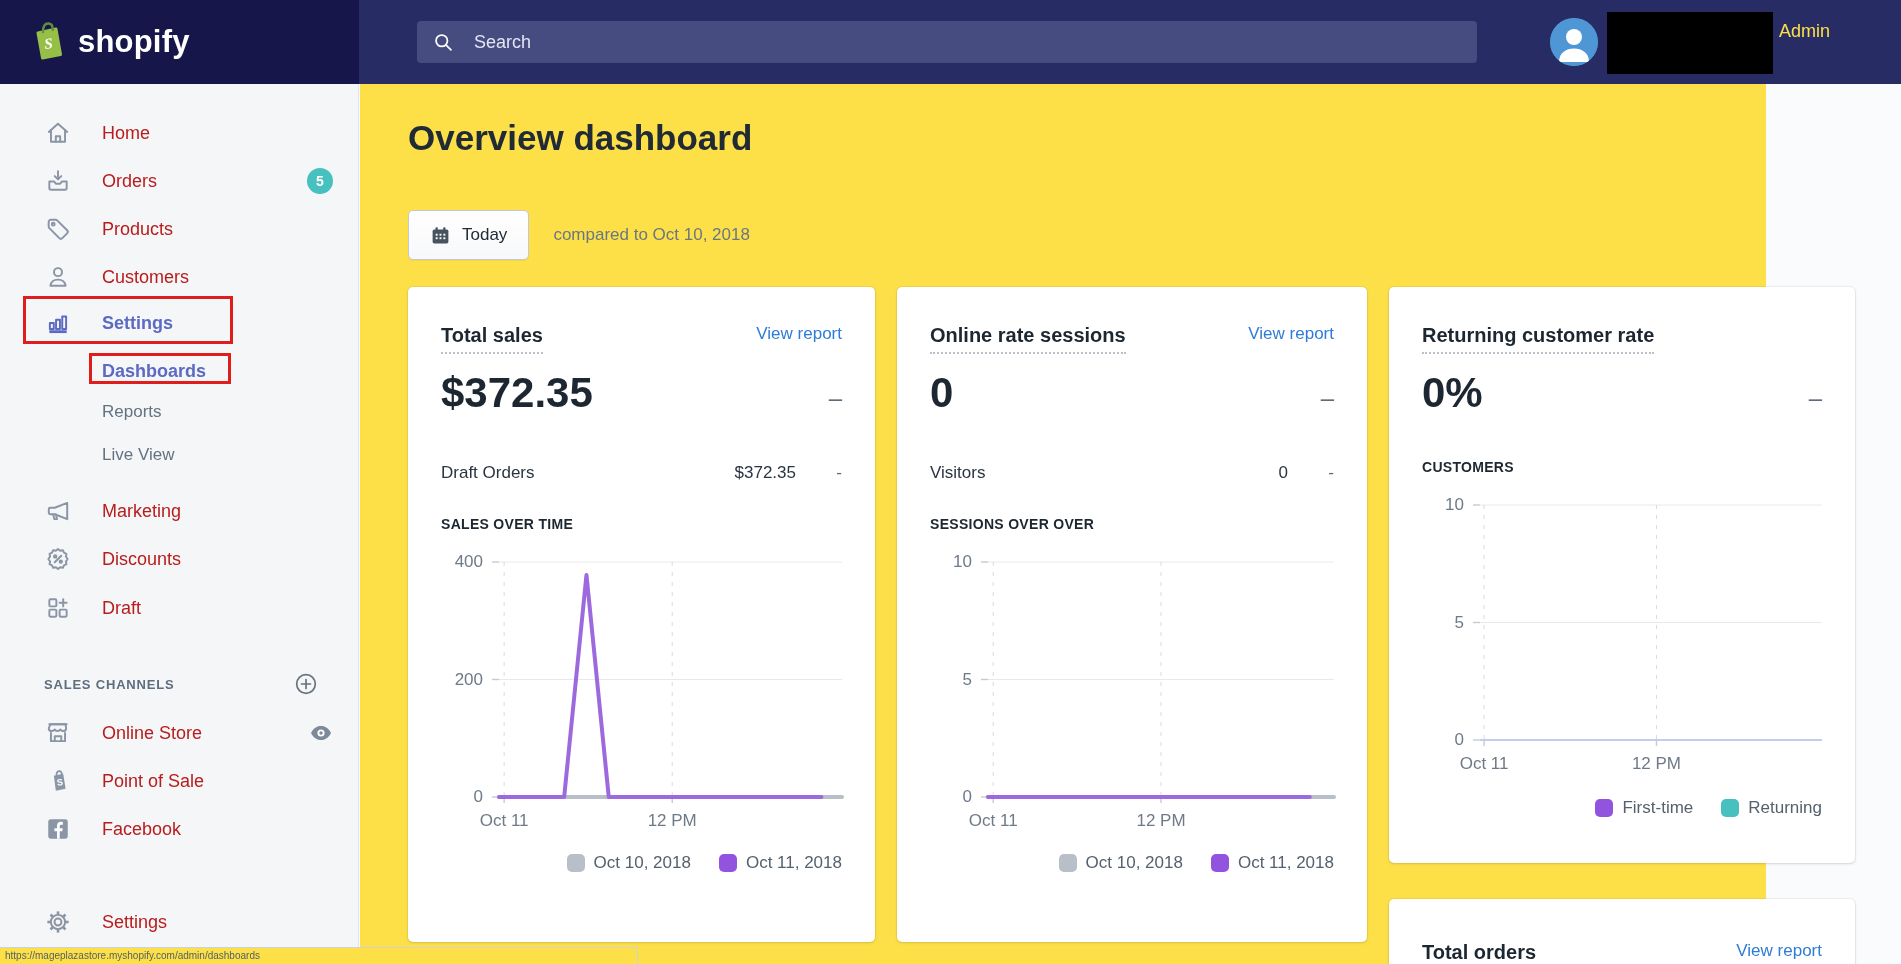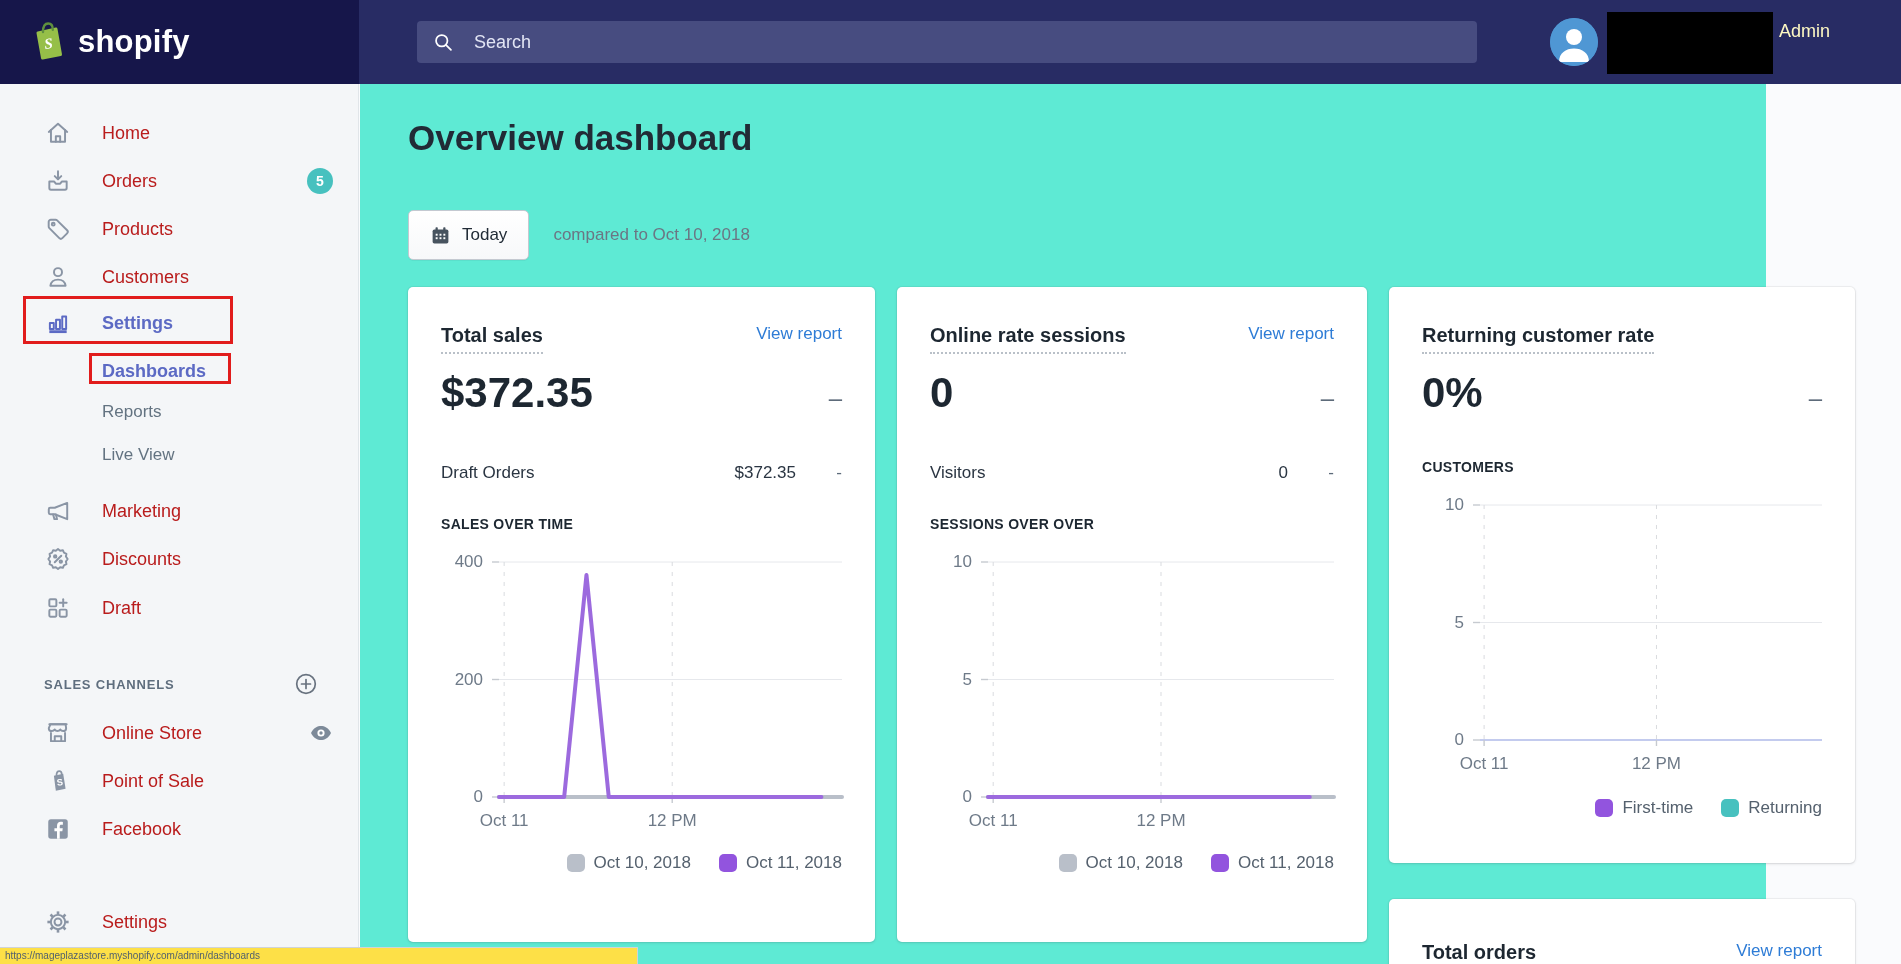--- a/index.html
+++ b/index.html
@@ -8,42 +8,42 @@
 
   
   .topbar { position:absolute; left:0; top:0; width:1901px; height:84px; background:#282c64; z-index:30; }
   .topbar-logo-zone { position:absolute; left:0; top:0; width:359px; height:84px; background:#16164a; display:flex; align-items:center; padding-left:26px; gap:12px; }
   .logo-word { color:#fff; font-size:31px; font-weight:700; letter-spacing:.2px; }
   .searchbar { position:absolute; left:417px; top:21px; width:1060px; height:42px; background:#474c80; border-radius:4px; display:flex; align-items:center; padding:0 16px; gap:20px; }
   .searchbar input { flex:1; background:transparent; border:none; outline:none; color:#fff; font-size:18px; font-family:"Liberation Sans", sans-serif; }
   .searchbar input::placeholder { color:#e2e5f4; opacity:1; }
   .avatar { position:absolute; left:1550px; top:18px; width:48px; height:48px; border-radius:50%; background:#4f97d4; overflow:hidden; }
   .redact-box { position:absolute; left:1607px; top:12px; width:166px; height:62px; background:#000; }
-  .admin-label { position:absolute; left:1779px; top:21px; color:#fef9c3; font-size:18px; }
+  .admin-label { position:absolute; left:1779px; top:21px; color:#fde047; font-size:18px; }
 
   
   .sidebar { position:absolute; left:0; top:84px; width:359px; height:880px; background:#f4f6f8; border-right:1px solid #e1e5e9; z-index:20; }
   .nav-row { position:absolute; left:0; width:359px; height:40px; display:flex; align-items:center; padding-left:44px; cursor:pointer; }
   .nav-icon { width:28px; height:28px; display:flex; align-items:center; justify-content:center; flex:none; }
   .nav-label { margin-left:30px; font-size:18px; color:#b91c1c; }
   .nav-label.purple { color:#5c6ac4; font-weight:600; }
   .nav-sub { padding-left:102px; }
   .nav-sub .nav-label { margin-left:0; }
   .nav-label.muted { color:#637381; }
   .orders-badge { margin-left:auto; margin-right:26px; width:26px; height:26px; border-radius:50%; background:#47c1bf; color:#fff; font-size:14px; font-weight:700; display:flex; align-items:center; justify-content:center; }
   .channels-header { position:absolute; left:0; width:344px; height:40px; display:flex; align-items:center; padding-left:44px; }
   .channels-header .hdr { font-size:13px; font-weight:700; letter-spacing:.8px; color:#5f6e7e; }
   .row-right-icon { margin-left:auto; margin-right:26px; width:24px; height:24px; display:flex; align-items:center; justify-content:center; }
   .annotation-box { position:absolute; border:3px solid #e11c1c; pointer-events:none; z-index:25; }
 
   
   .statusbar { position:absolute; left:0; bottom:0; width:638px; height:17px; background:#fde047; border-top:1px solid #cfd3d8; border-right:1px solid #cfd3d8; font-size:10px; color:#52606d; line-height:16px; padding-left:5px; z-index:40; white-space:nowrap; overflow:hidden; }
 
   
-  .main { position:absolute; left:360px; top:84px; width:1406px; height:880px; background:#5eead4; }
+  .main { position:absolute; left:360px; top:84px; width:1406px; height:880px; background:#fde047; }
   .page-title { position:absolute; left:48px; top:34px; font-size:35px; font-weight:600; color:#212b36; }
   .toolbar { position:absolute; left:48px; top:126px; display:flex; align-items:center; gap:24px; }
   .date-btn { height:50px; padding:0 21px; display:flex; align-items:center; gap:11px; background:linear-gradient(#ffffff,#f7f8fa); border:1px solid #c4c9d1; border-radius:5px; box-shadow:0 1px 0 rgba(22,29,37,.05); font-size:17px; font-weight:500; color:#212b36; cursor:pointer; font-family:"Liberation Sans", sans-serif; }
   .compare-text { font-size:17px; color:#6b7684; }
 
   .card { position:absolute; background:#fff; border-radius:5px; box-shadow:0 0 0 1px rgba(63,63,68,.06), 0 1px 3px 0 rgba(63,63,68,.16); padding:0 33px; }
   .card-head { display:flex; justify-content:space-between; align-items:flex-start; padding-top:37px; }
   .card-title { font-size:20px; font-weight:700; color:#1d2731; border-bottom:2px dotted #b9c0c8; padding-bottom:5px; cursor:help; }
   .view-report { font-size:17px; color:#2e7cd6; text-decoration:none; cursor:pointer; }
   .big-row { display:flex; justify-content:space-between; align-items:flex-end; margin-top:15px; }

